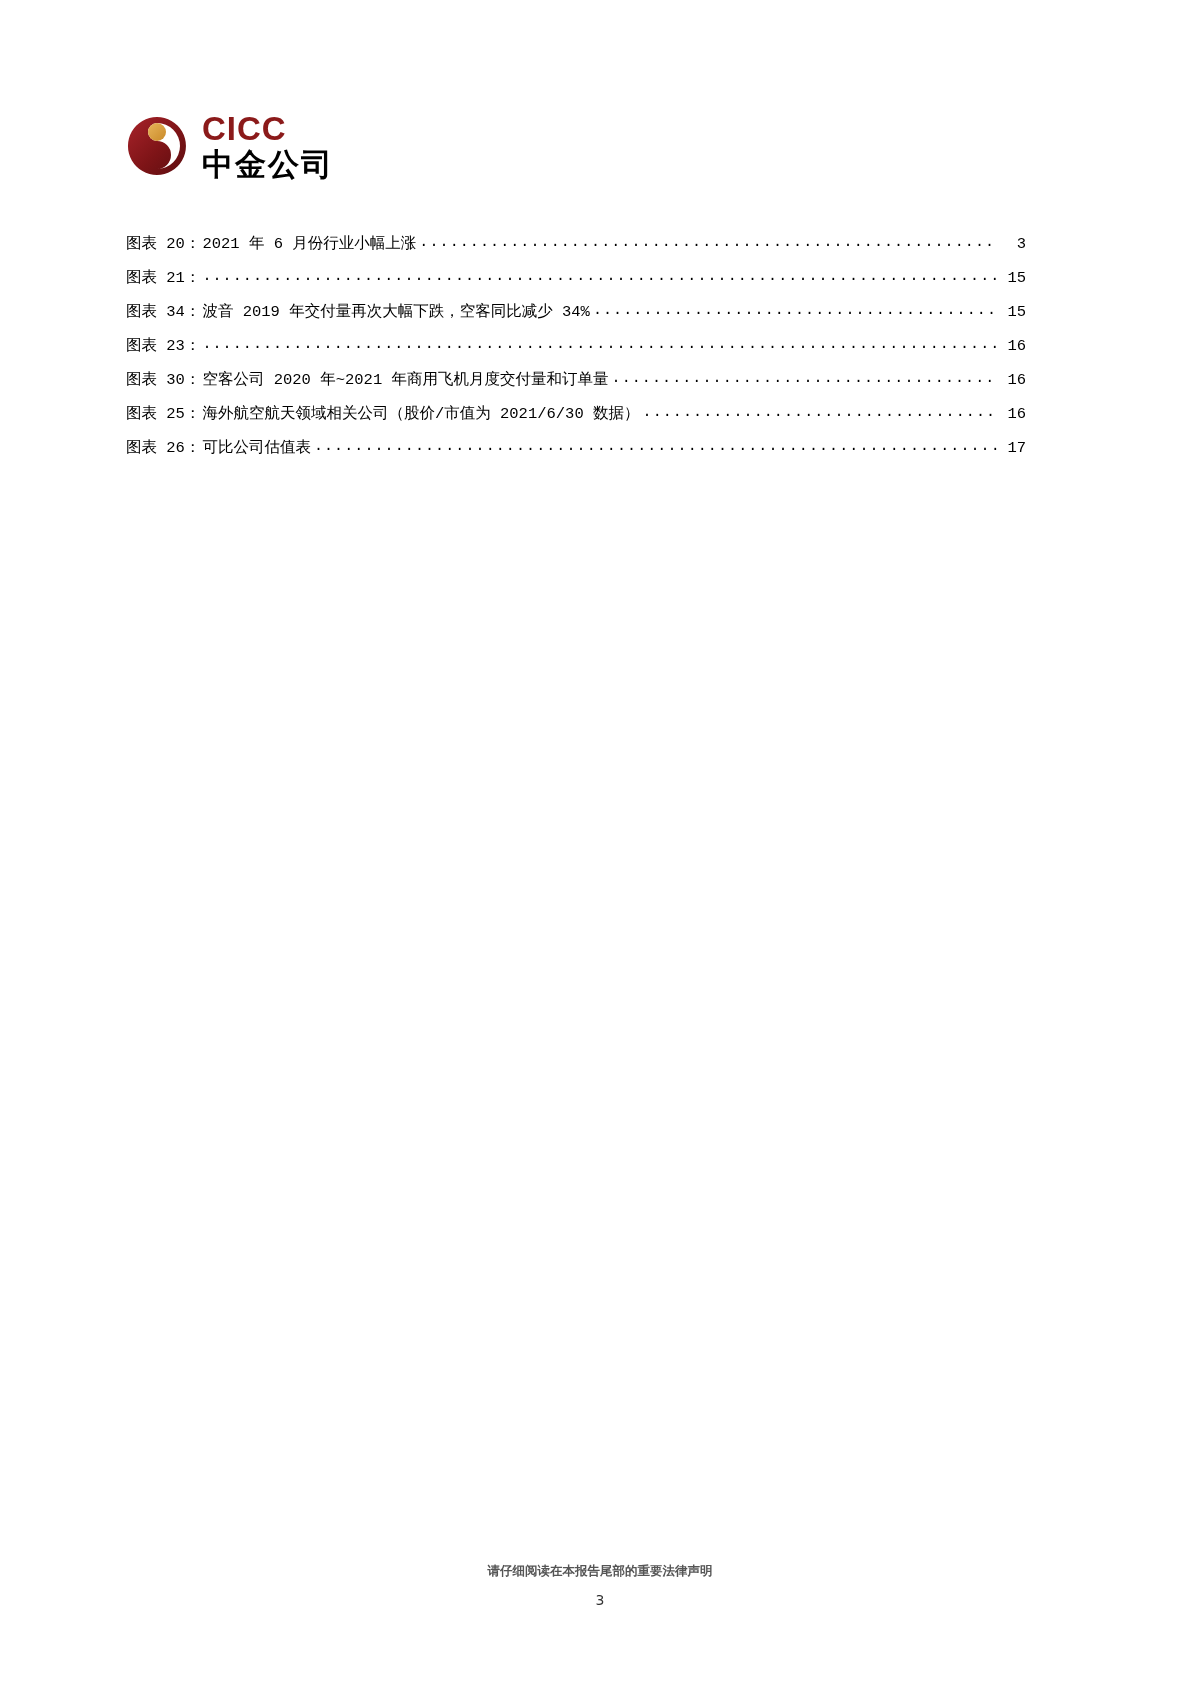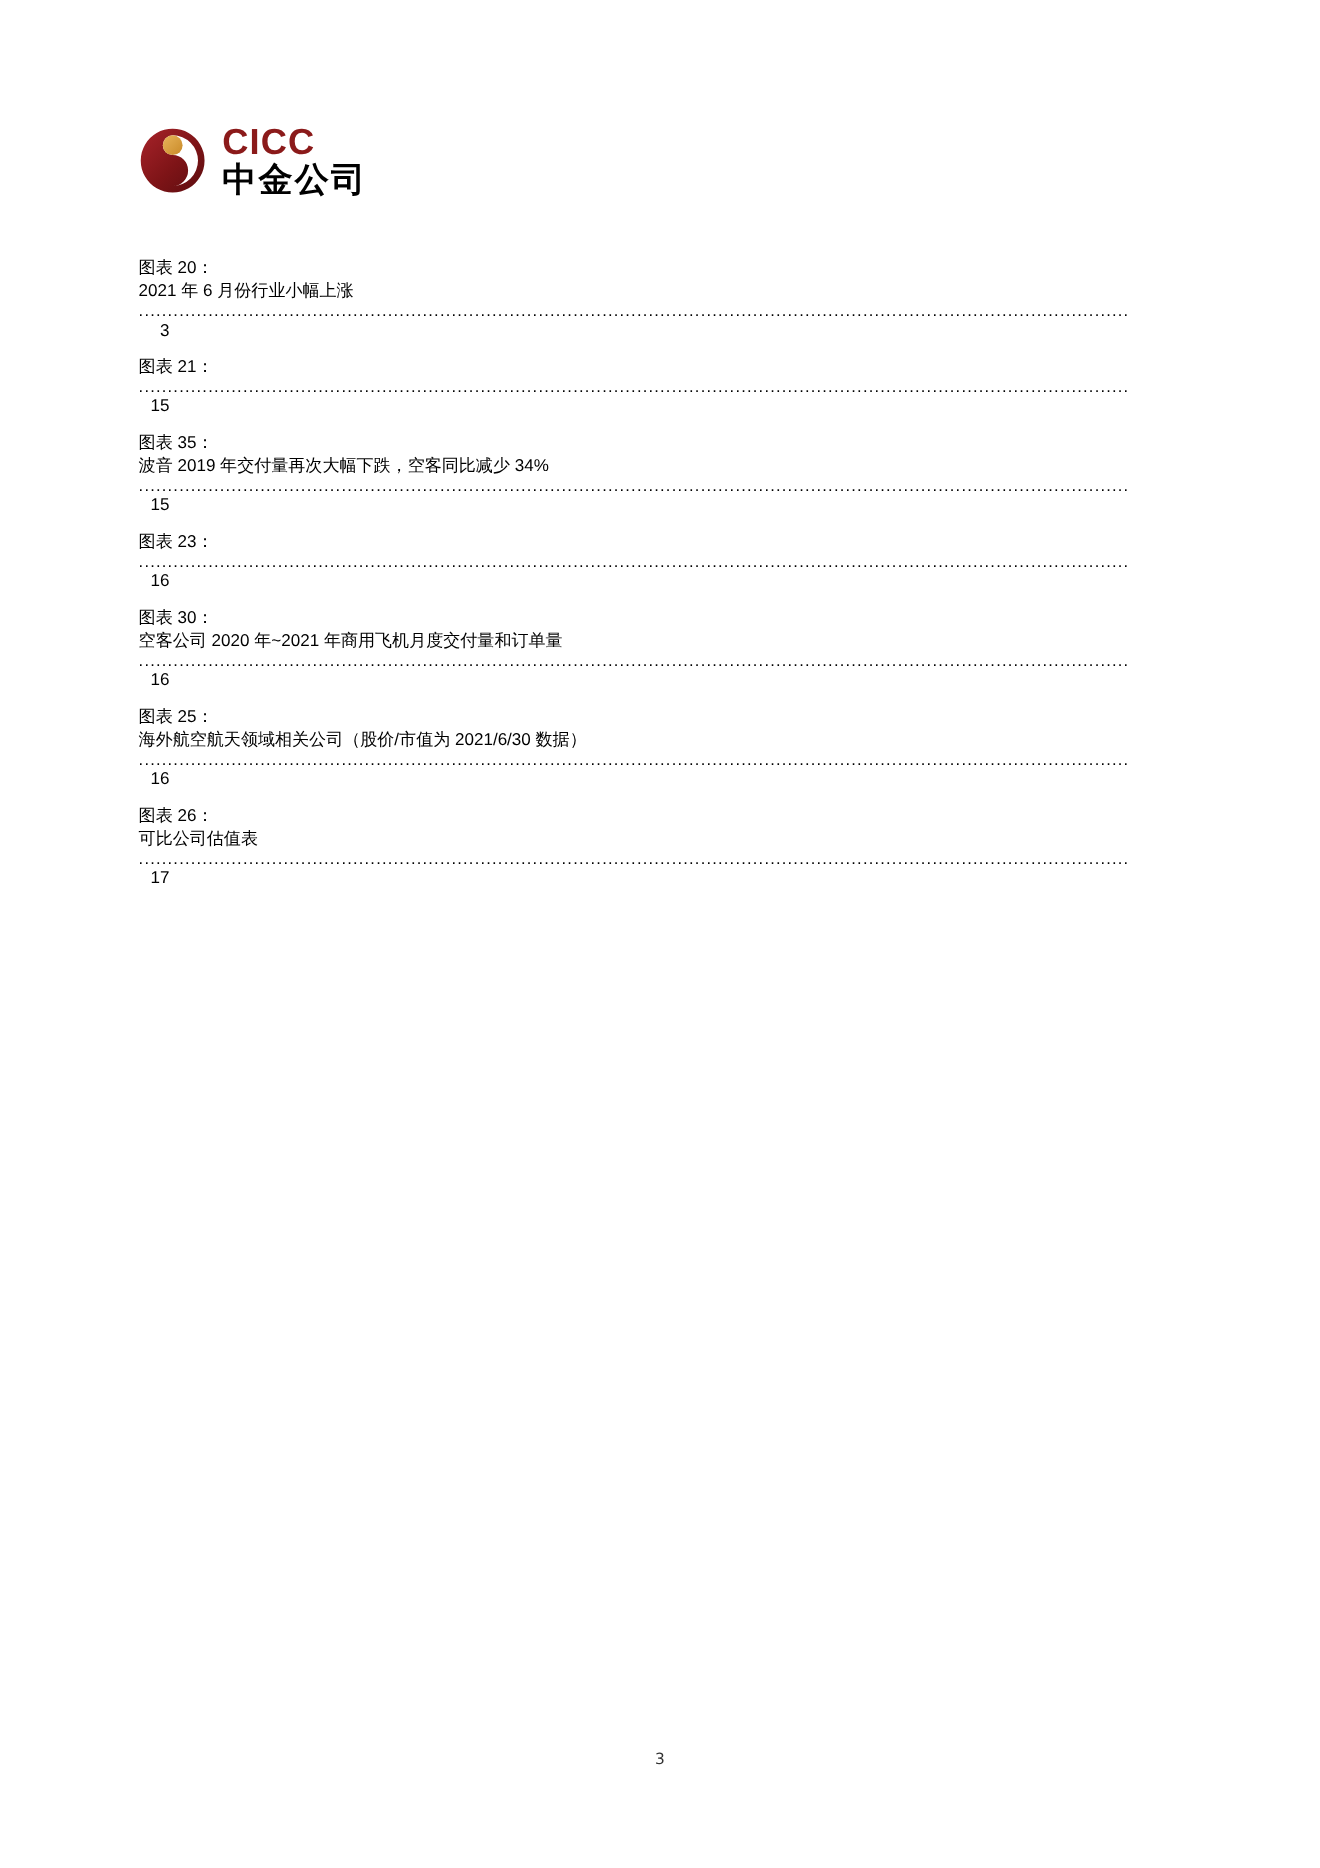--- a/index.html
+++ b/index.html
@@ -57,27 +57,26 @@
   }
   
   .toc {
     position: absolute;
     left: 126px;
     top: 233px;
     width: 900px;
   }
   .toc-row {
     display: flex;
-    align-items: flex-start;
-    font-family: Liberation Sans, sans-serif;
+    align-items: center;
+    font-family: Liberation Mono, monospace;
     font-size: 15.5px;
     color: #000000;
     margin-bottom: 13px;
     white-space: nowrap;
-    flex-direction: column;
   }
   .toc-label {
     flex: 0 0 auto;
     padding-right: 2px;
   }
   .toc-title {
     flex: 0 0 auto;
     padding-right: 3px;
   }
   .toc-dots {
@@ -158,21 +157,21 @@
       <span class="toc-page">3</span>
     </div>
 
     <div class="toc-row">
       <span class="toc-label">图表 21：</span>
       <span class="toc-dots">...........................................................................................................................................................................</span>
       <span class="toc-page">15</span>
     </div>
 
     <div class="toc-row">
-      <span class="toc-label">图表 35：</span>
+      <span class="toc-label">图表 34：</span>
       <span class="toc-title">波音 2019 年交付量再次大幅下跌，空客同比减少 34%</span>
       <span class="toc-dots">...........................................................................................................................................................................</span>
       <span class="toc-page">15</span>
     </div>
 
     <div class="toc-row">
       <span class="toc-label">图表 23：</span>
       <span class="toc-dots">...........................................................................................................................................................................</span>
       <span class="toc-page">16</span>
     </div>
@@ -193,15 +192,16 @@
 
     <div class="toc-row">
       <span class="toc-label">图表 26：</span>
       <span class="toc-title">可比公司估值表</span>
       <span class="toc-dots">...........................................................................................................................................................................</span>
       <span class="toc-page">17</span>
     </div>
 
   </div>
 
+  <div class="footer-note">请仔细阅读在本报告尾部的重要法律声明</div>
   <div class="footer-page">3</div>
 
 </div>
 
 </body></html>

